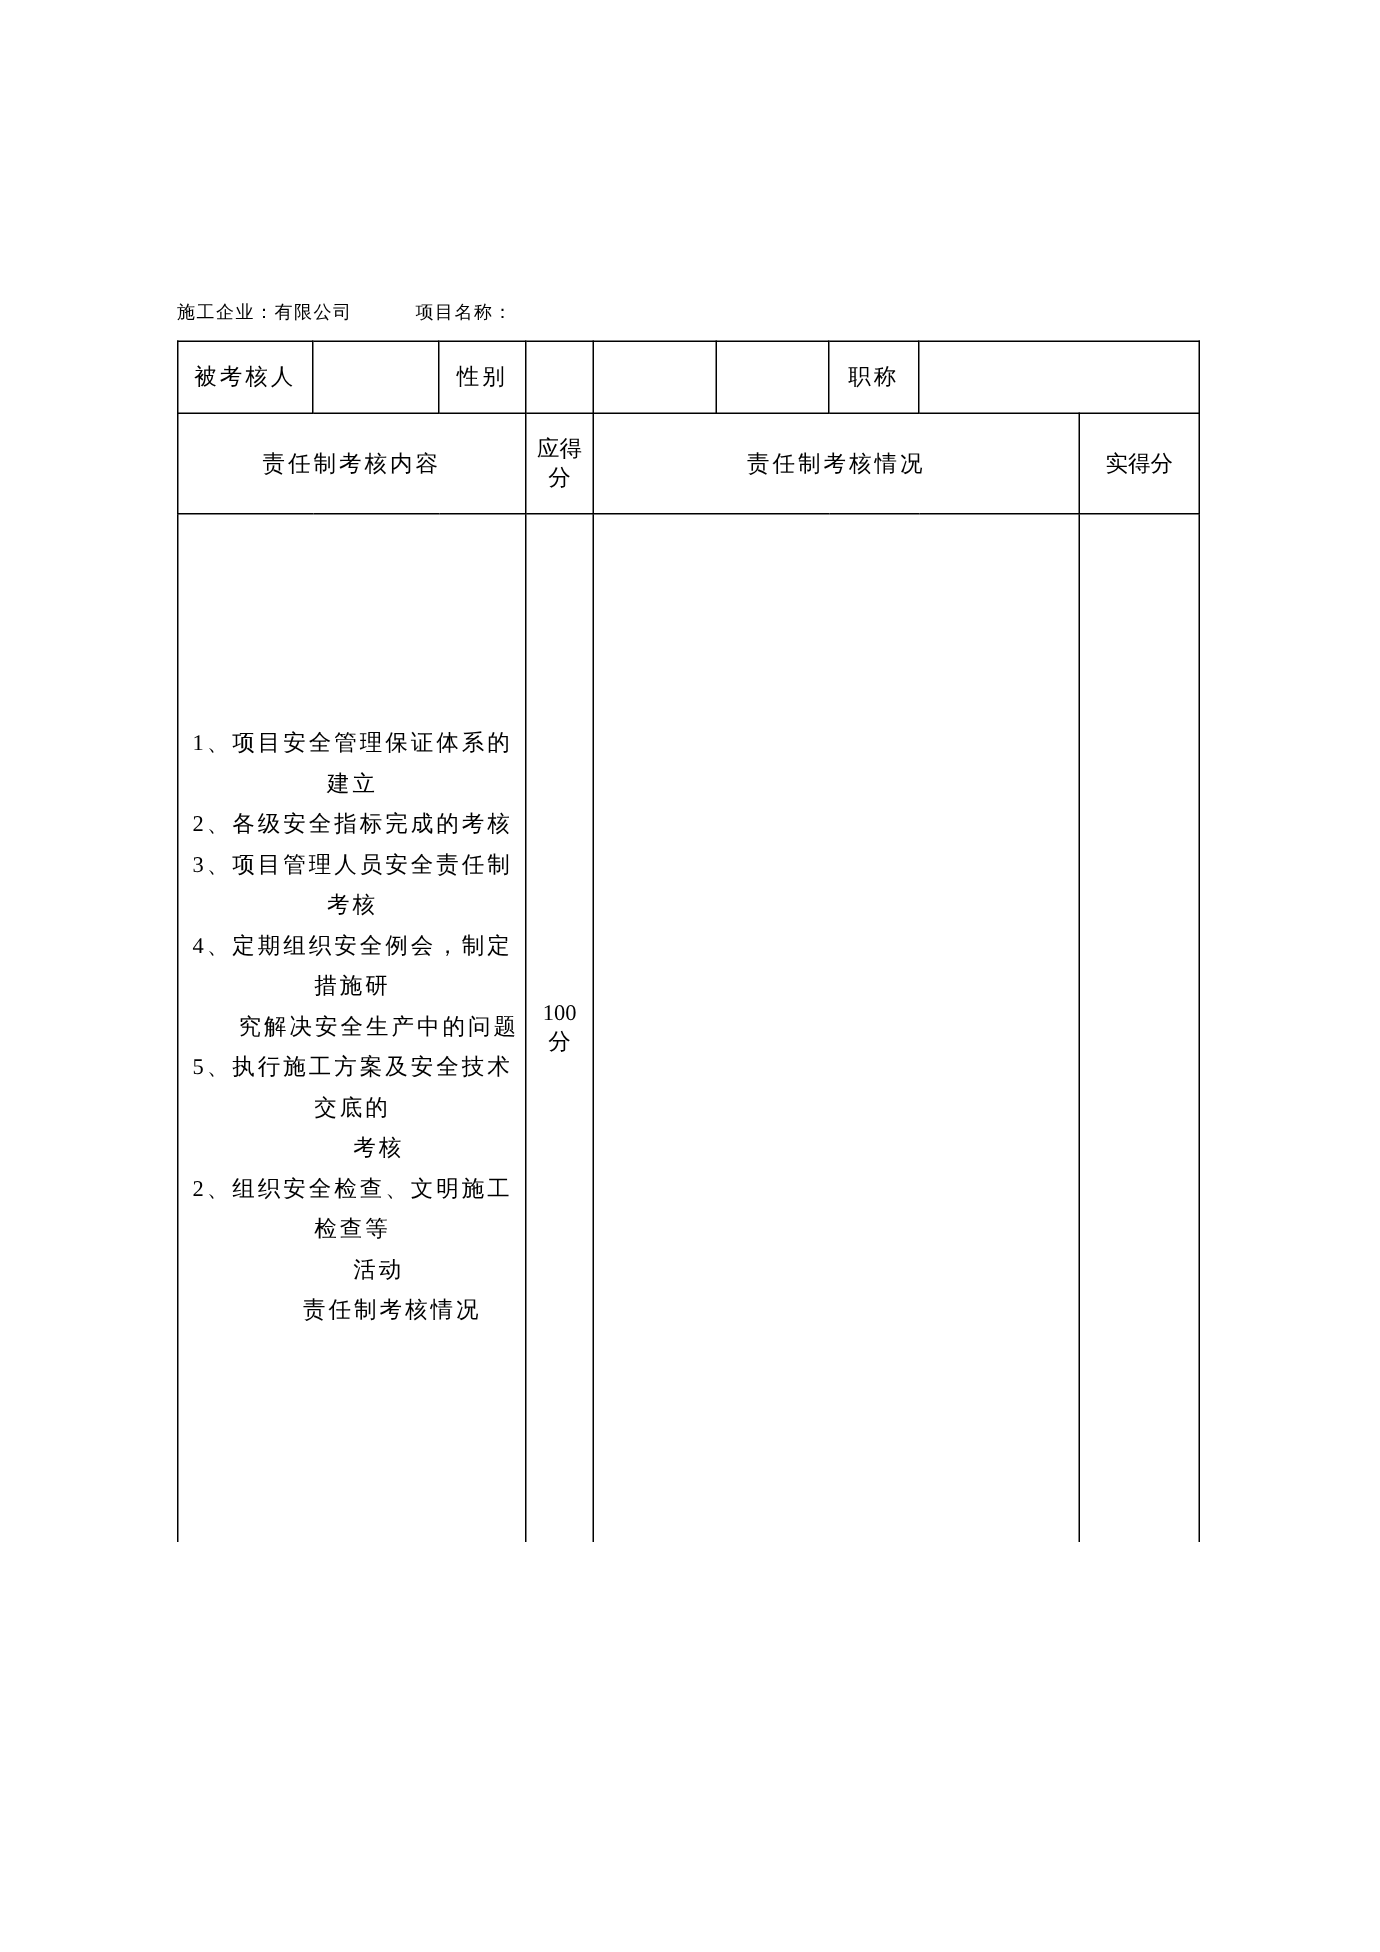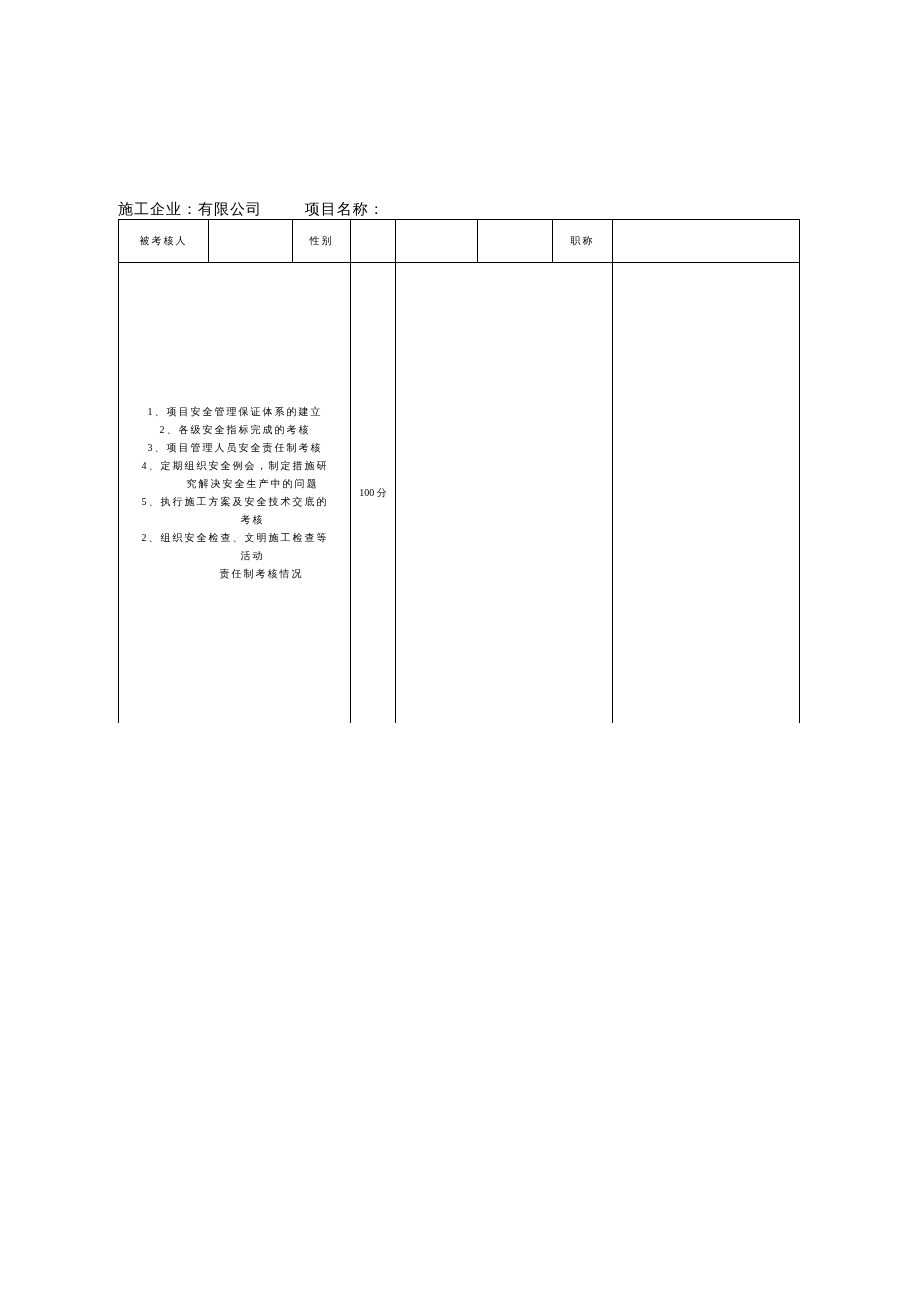--- a/index.html
+++ b/index.html
@@ -10,37 +10,38 @@
     body {
       font-family: "SimSun", "宋体", serif;
       font-size: 15px;
       color: #000;
       background: #fff;
       width: 920px;
       height: 1301px;
       padding: 200px 120px 0 118px;
     }
     .header-line {
-      font-size: 15px;
+      margin-bottom: 10px;
+      font-size: 12px;
       letter-spacing: 1px;
     }
     .header-line .company {
       display: inline-block;
       margin-right: 38px;
     }
     table.form {
       border-collapse: collapse;
       width: 100%;
     }
     table.form td {
       border: 1px solid #000;
       padding: 14px 4px;
       text-align: center;
       vertical-align: middle;
-      font-size: 10px;
+      font-size: 15px;
       letter-spacing: 2px;
     }
     .content-cell {
       text-align: left;
       vertical-align: top;
       padding: 140px 2px 140px 2px !important;
       letter-spacing: 0.5px;
       font-size: 15px;
       line-height: 1.8;
       border-bottom: none !important;
@@ -89,20 +90,26 @@
     <td style="width:90px">被考核人</td>
     <td style="width:84px"></td>
     <td style="width:58px">性别</td>
     <td style="width:45px"></td>
     <td style="width:82px"></td>
     <td style="width:75px"></td>
     <td style="width:60px">职称</td>
     <td colspan="2"></td>
   </tr>
   <tr>
+    <td colspan="3">责任制考核内容</td>
+    <td style="letter-spacing:0">应得分</td>
+    <td colspan="4">责任制考核情况</td>
+    <td style="width:80px;letter-spacing:0">实得分</td>
+  </tr>
+  <tr>
     <td colspan="3" class="content-cell">
       <ul class="content-list">
         <li>1、项目安全管理保证体系的建立</li>
         <li>2、各级安全指标完成的考核</li>
         <li>3、项目管理人员安全责任制考核</li>
         <li>4、定期组织安全例会，制定措施研</li>
         <li class="indent">究解决安全生产中的问题</li>
         <li>5、执行施工方案及安全技术交底的</li>
         <li class="indent">考核</li>
         <li>2、组织安全检查、文明施工检查等</li>

